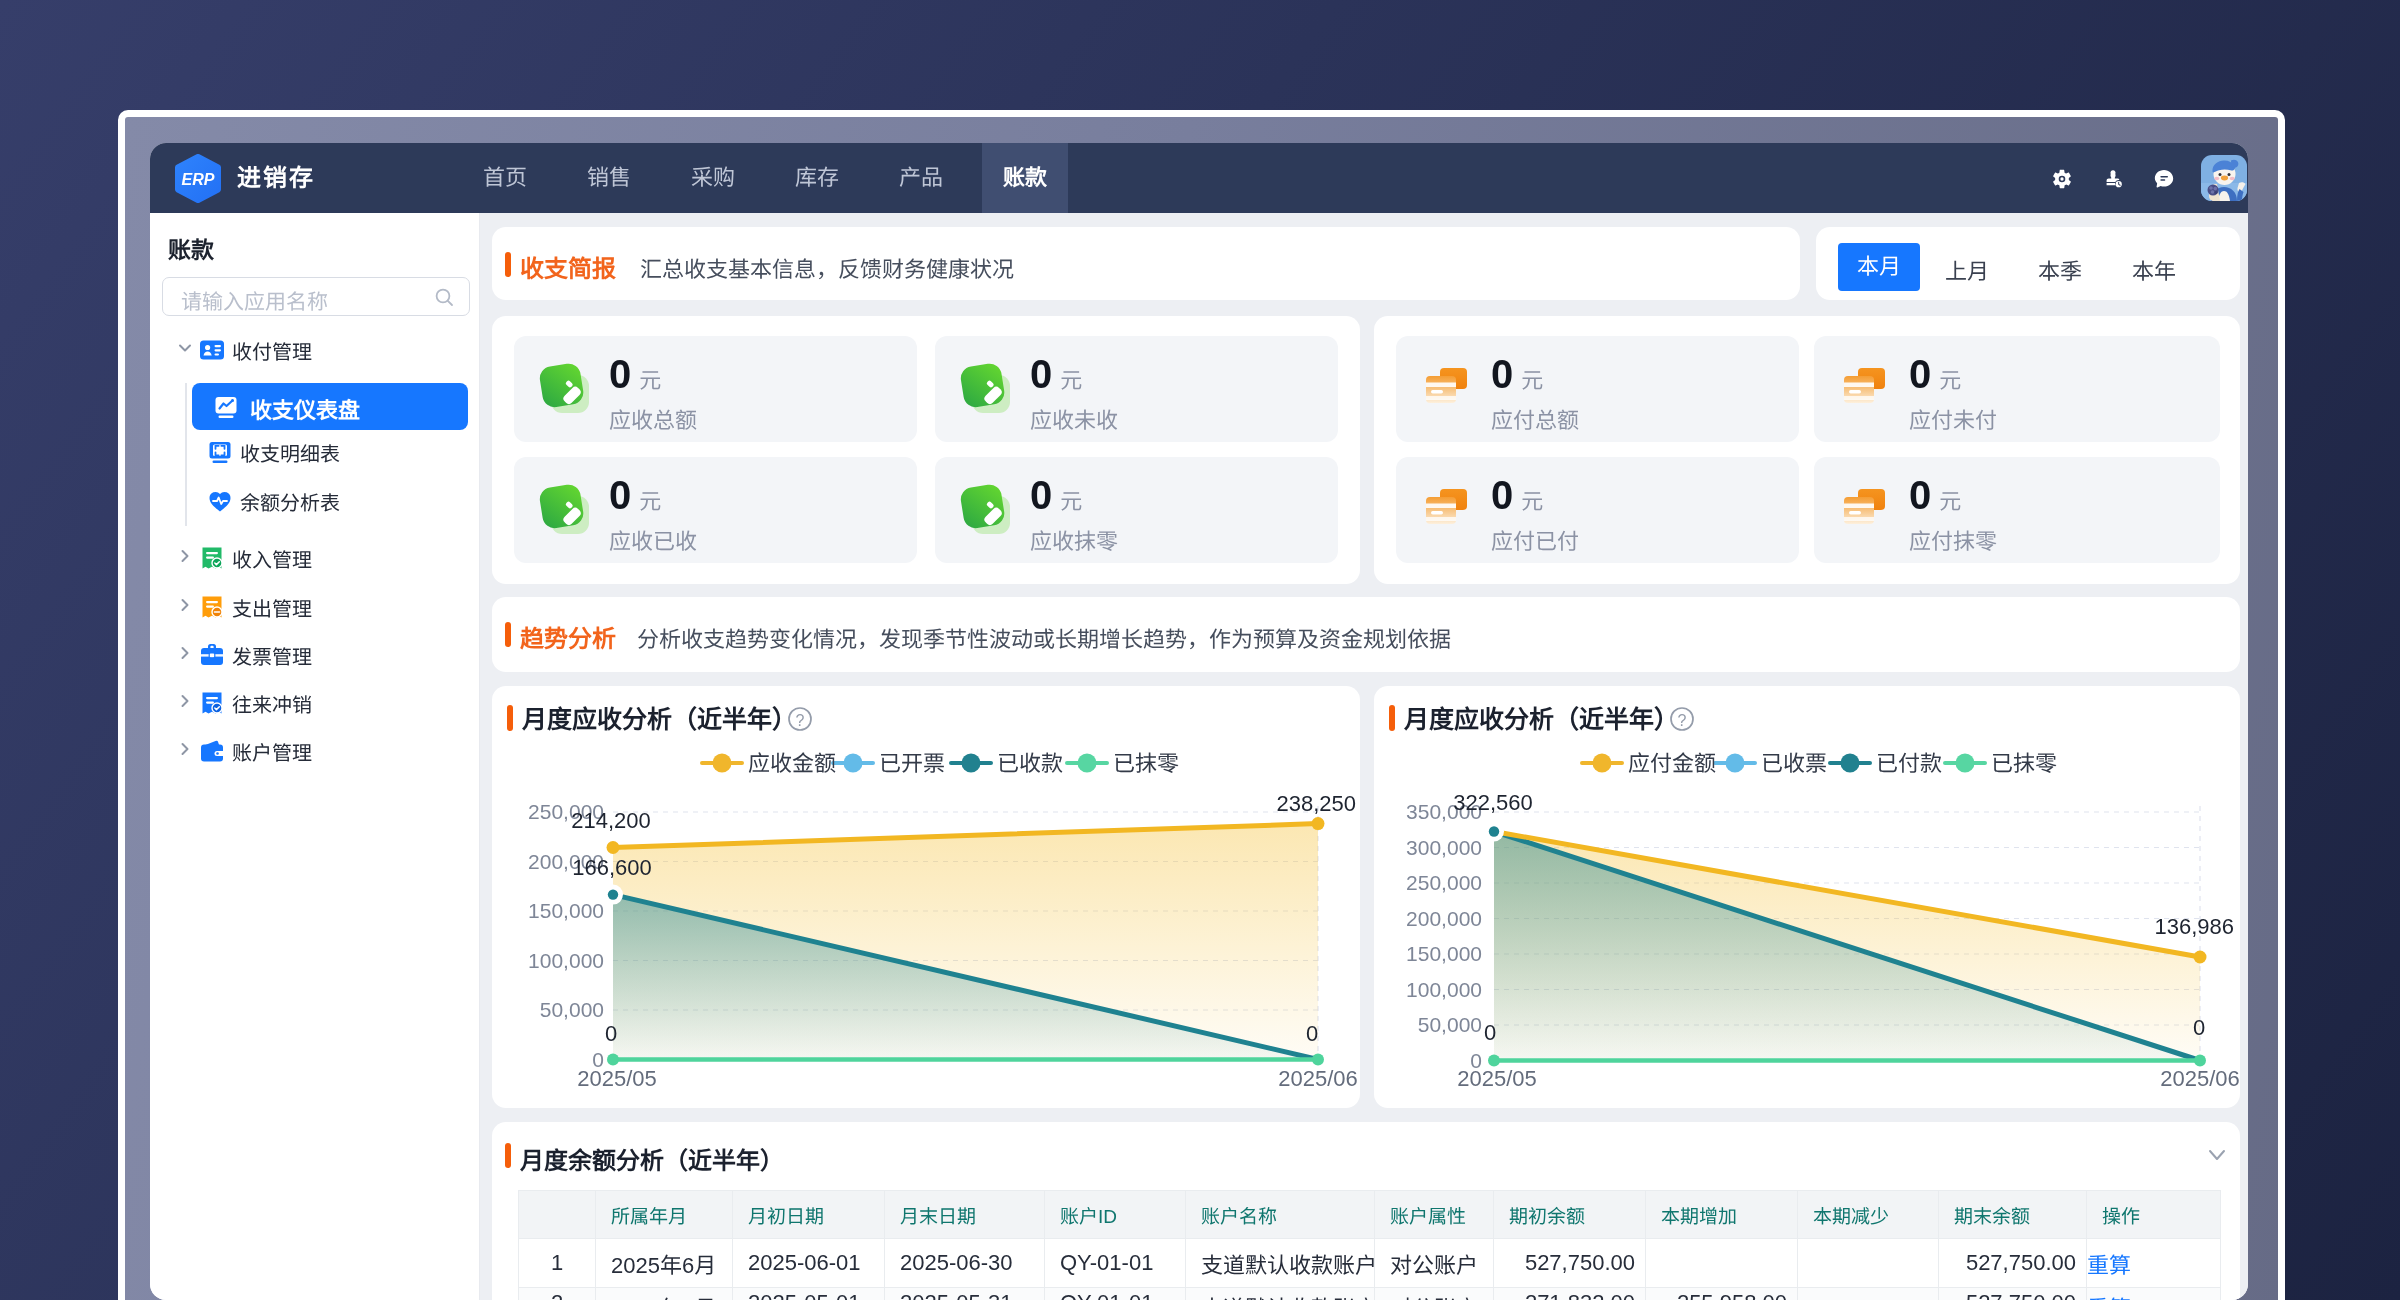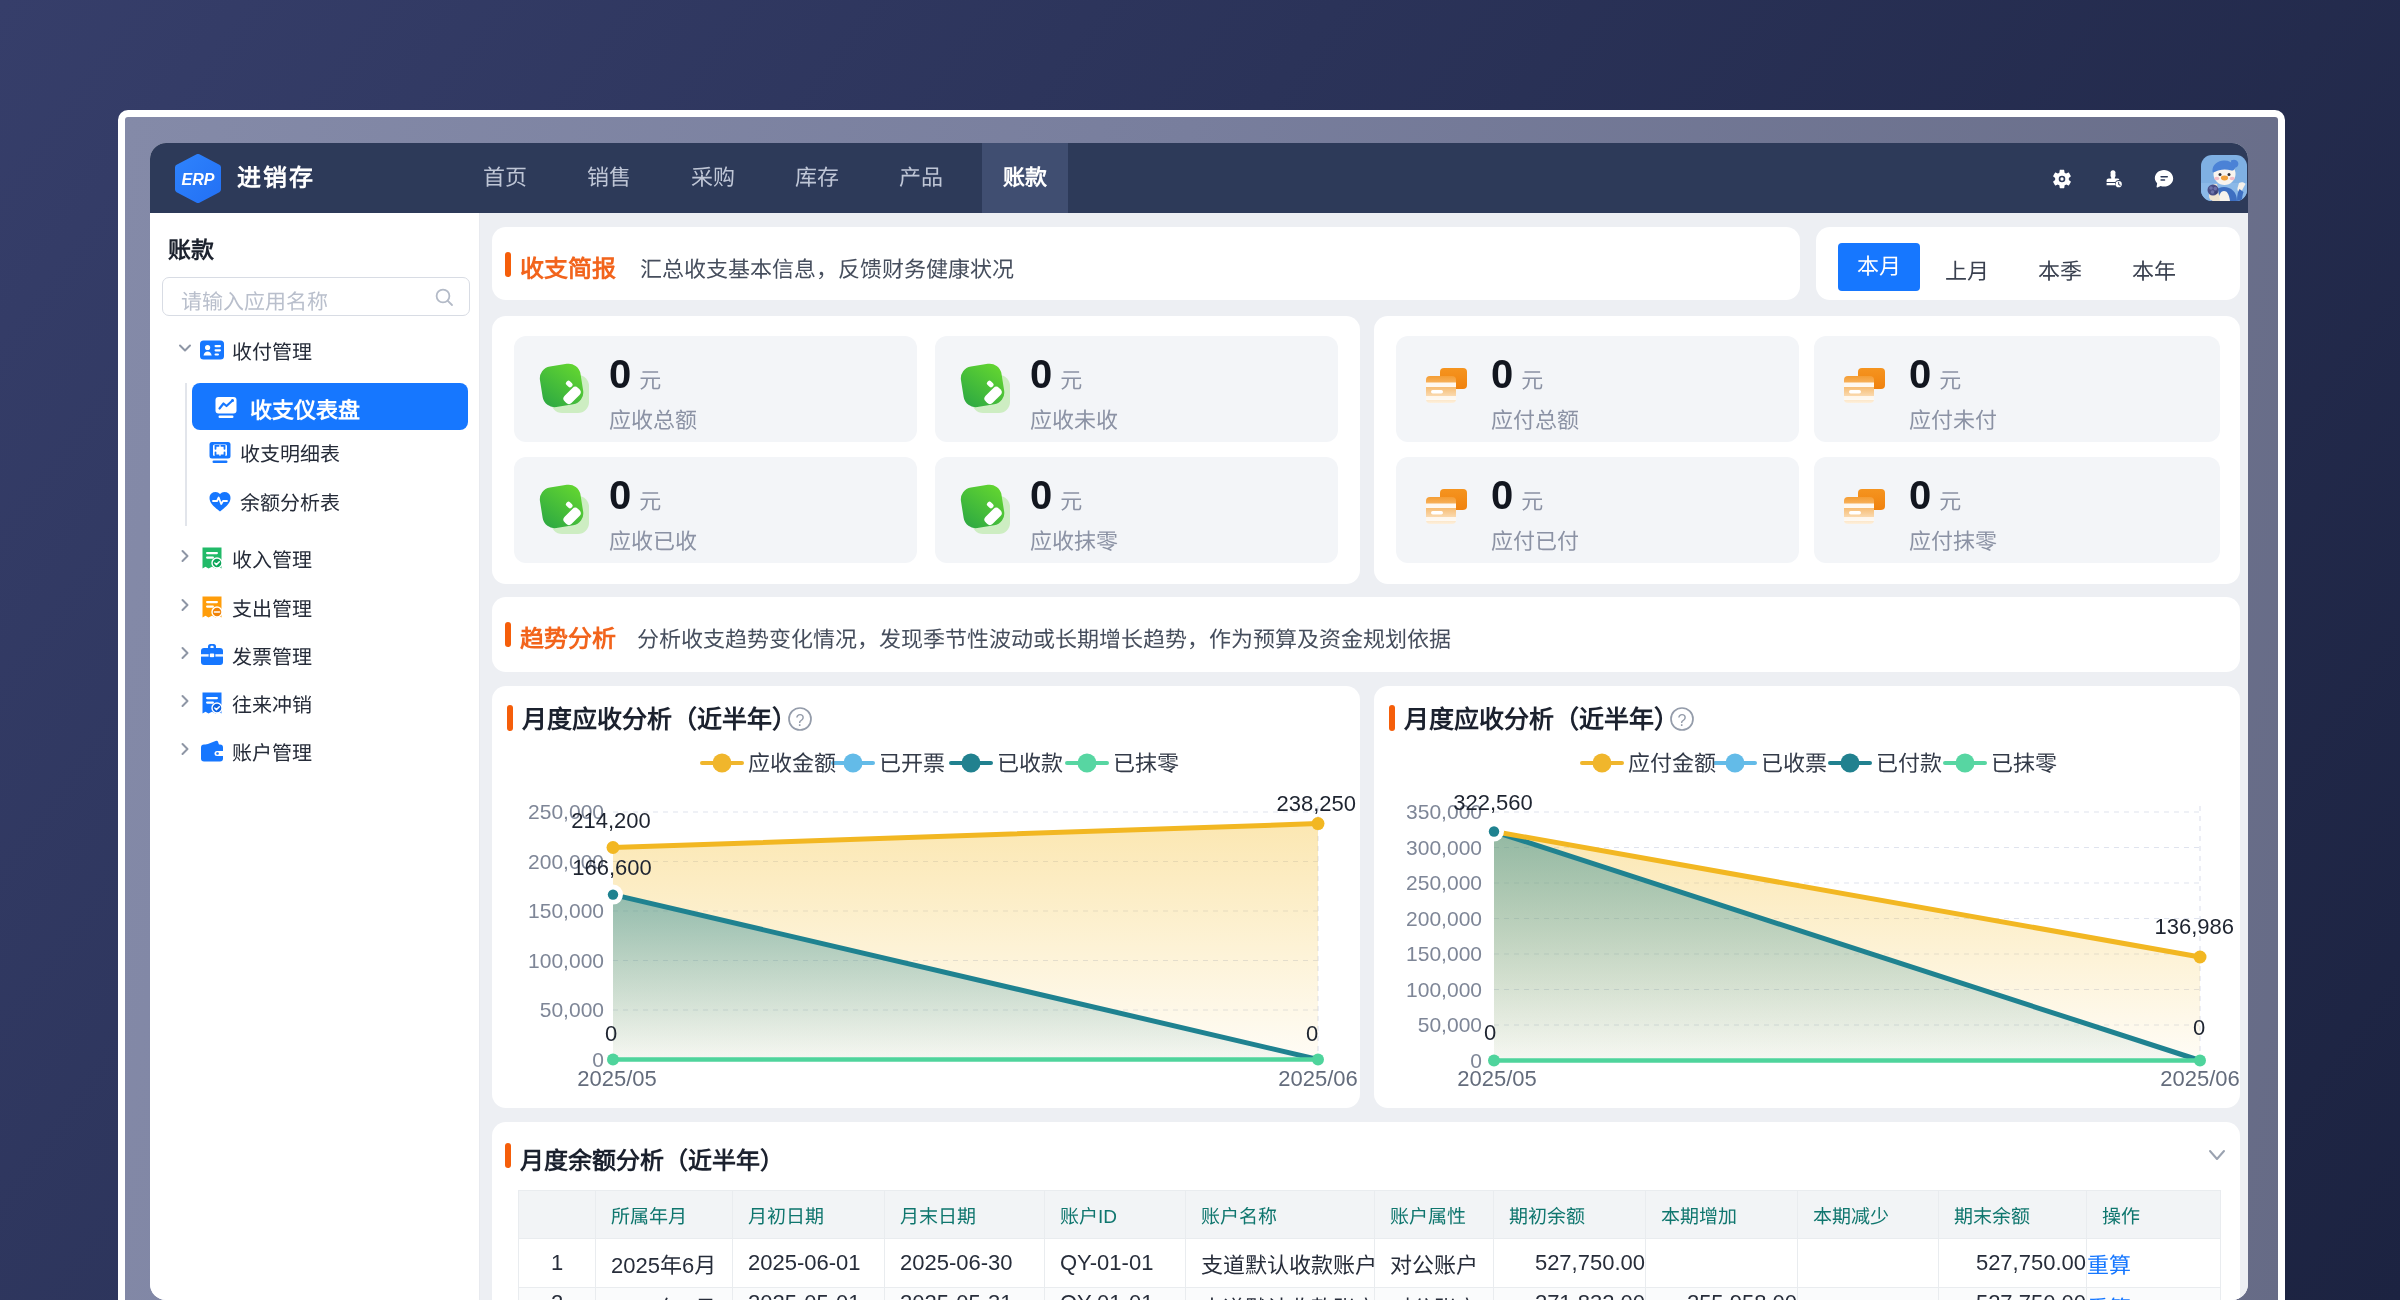--- a/index.html
+++ b/index.html
@@ -52,21 +52,21 @@
 .tile .tlab { left:95px; top:66px; }
 .tico { position:absolute; left:25px; top:27px; width:52px; height:52px; }
 .tyuan { font-size:22px; font-weight:400; color:#8b92a4; margin-left:8px;}
 .tlab { position:absolute; font-size:22px; color:#8b92a4; }
 .tabcard { position:absolute; background:#fff; border-radius:14px; }
 .tabact { position:absolute; background:#1677ff; border-radius:4px; color:#fff; font-size:22px; text-align:center; }
 .tabtxt { position:absolute; font-size:22px; color:#3a4150; }
 th,td { border:1px solid #e9ecef; font-weight:400; overflow:hidden; white-space:nowrap; }
 .l { text-align:left; padding-left:15px; }
 .c { text-align:center; }
-.r { text-align:right; }
+.r { text-align:right; padding-right:10px; }
 .a { text-align:left; color:#1677ff; }
 .t2 td { vertical-align:top; padding-top:2px; }
 </style>
 </head>
 <body>
 <div class="frame"></div>
 <div class="app">
 <div class="nav">
   <svg class="logo" viewBox="0 0 46 49">
     <defs>

